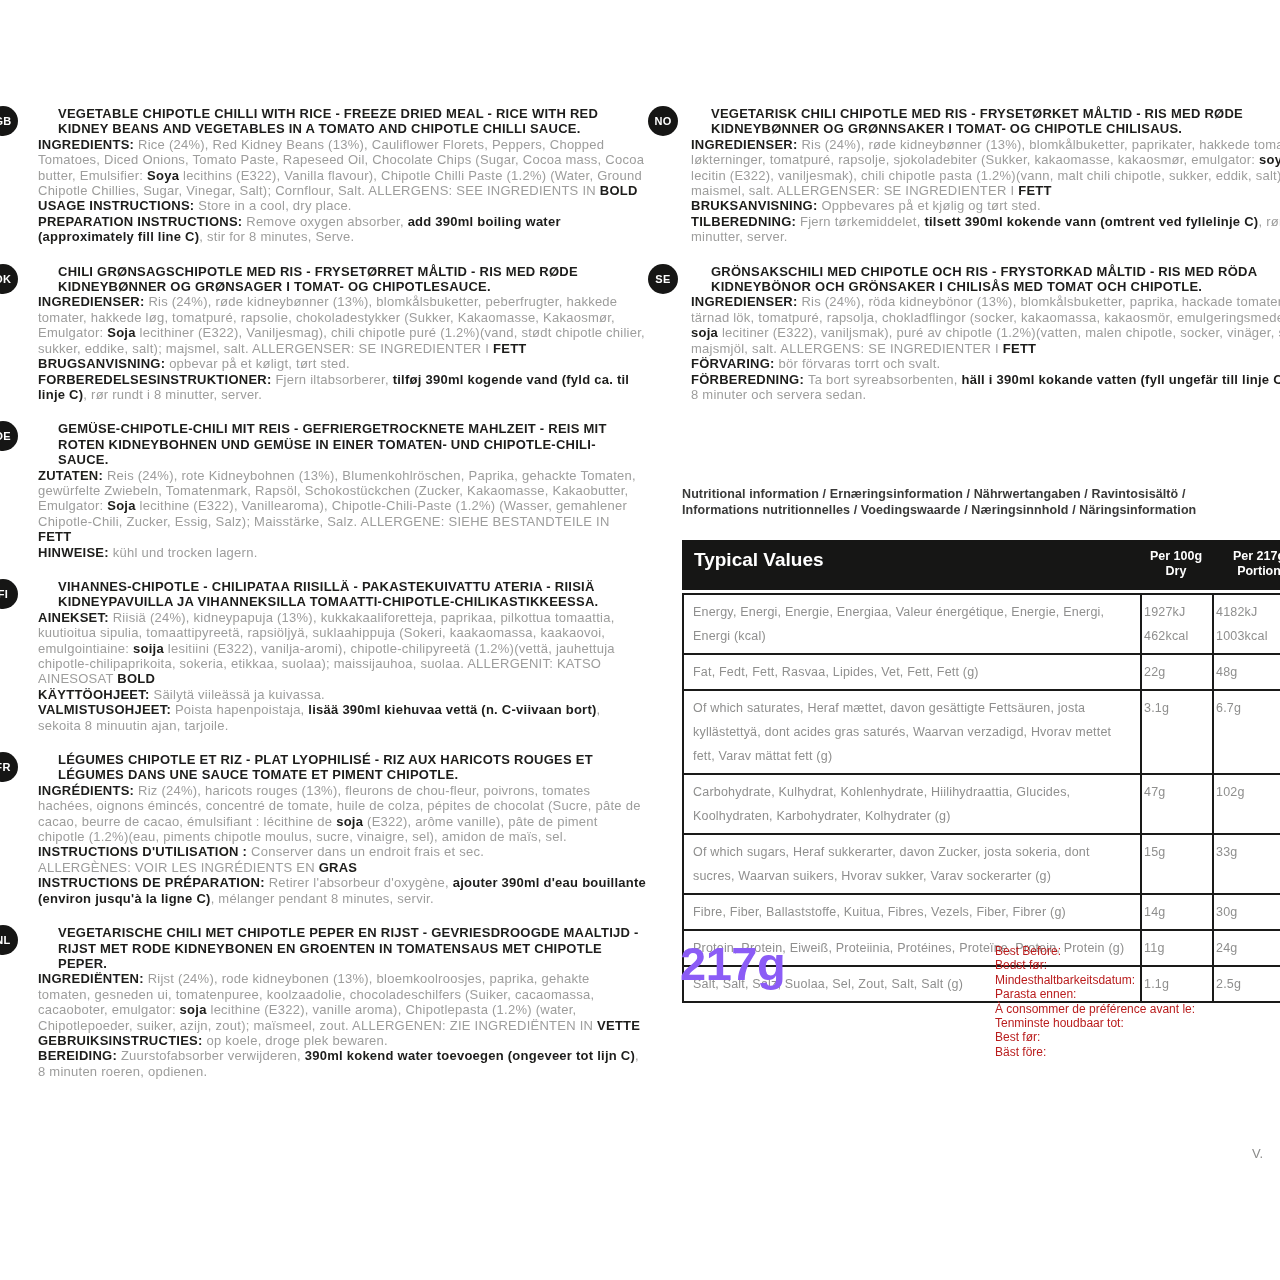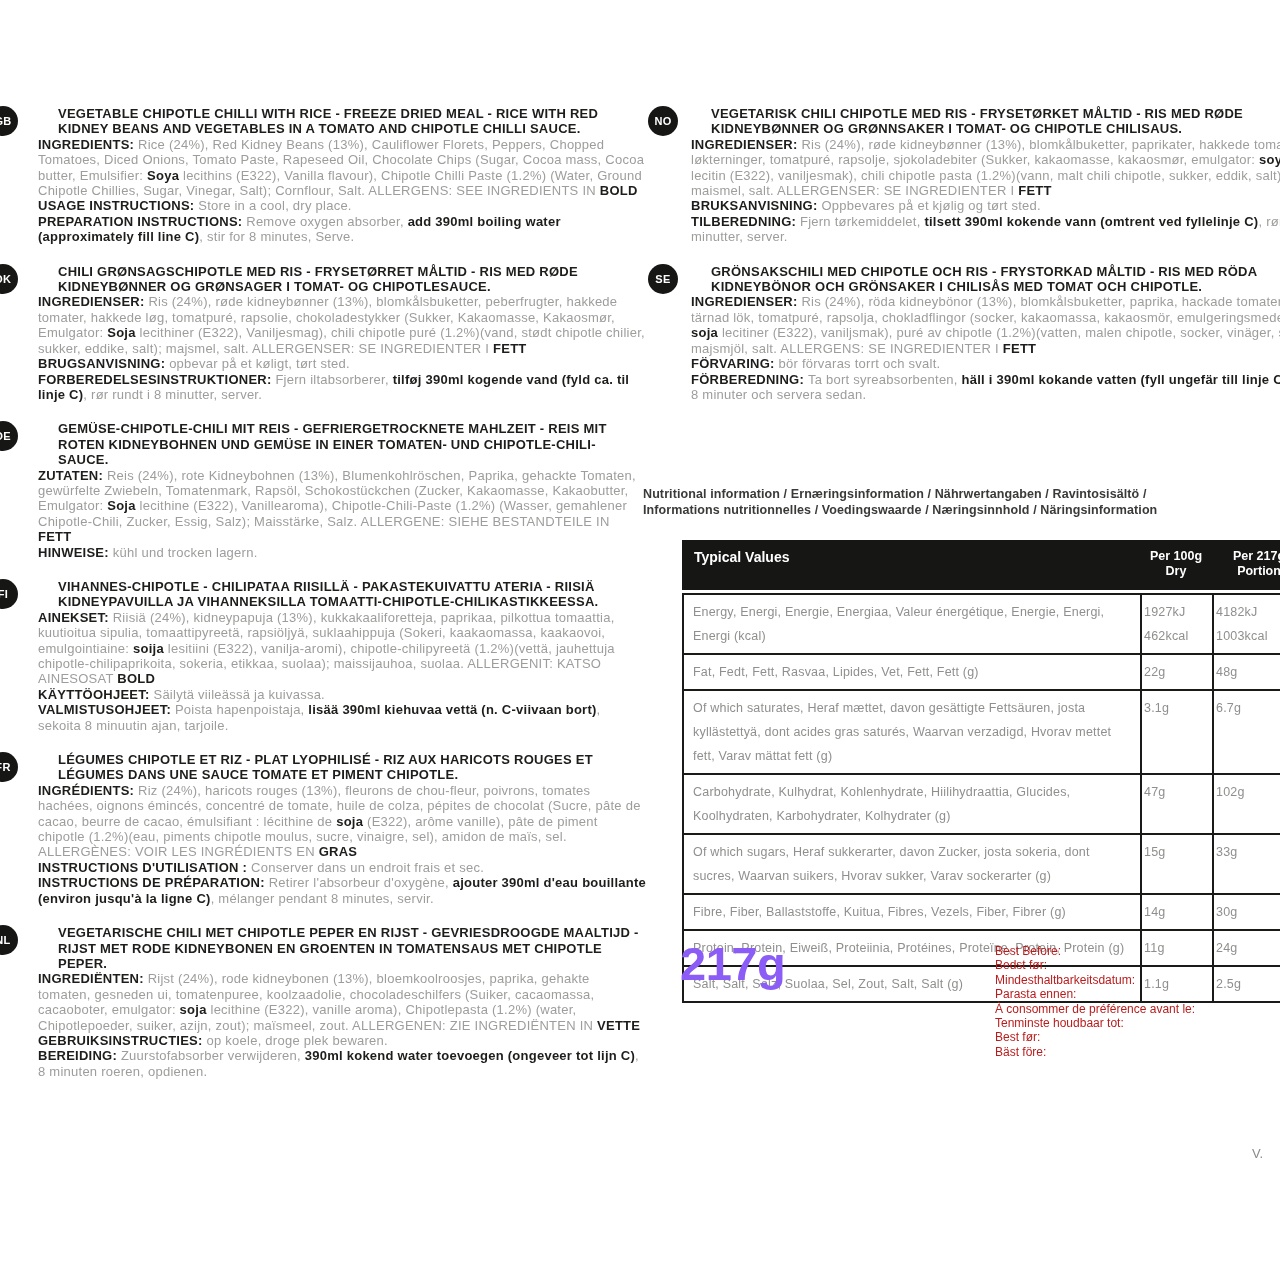--- a/index.html
+++ b/index.html
@@ -12,25 +12,25 @@
   .badge{flex:0 0 30px;width:30px;height:30px;border-radius:50%;background:#161615;color:#fff;
          font-size:11px;font-weight:700;display:flex;align-items:center;justify-content:center;
          letter-spacing:.3px;}
   #left-col .badge{margin-left:-12px;}
   .sec-body{margin-left:20px;font-size:13px;line-height:15.4px;letter-spacing:.25px;width:608px;}
   #right-col .sec-body{margin-left:13px;width:628px;}
   .sec-title{font-weight:700;color:#1d1d1b;margin-left:20px;}
   .sec-para{margin:0;}
   .seg-label,.seg-bold{font-weight:700;color:#1d1d1b;}
   .seg-plain{color:#9d9d9c;}
-  #nutrition-intro{position:absolute;left:643px;top:486px;width:572px;font-weight:700;
+  #nutrition-intro{position:absolute;left:682px;top:486px;width:572px;font-weight:700;
          color:#3a3a39;font-size:12.5px;line-height:16px;letter-spacing:.1px;}
   #nutrition-block{position:absolute;left:682px;top:540px;width:624px;}
   .nt-header{display:flex;background:#161615;color:#fff;font-weight:700;height:50px;box-sizing:border-box;}
-  .nt-header .h-label{width:458px;box-sizing:border-box;padding:9px 0 0 12px;font-size:14px;}
+  .nt-header .h-label{width:458px;box-sizing:border-box;padding:9px 0 0 12px;font-size:19px;}
   .nt-header .h-col{width:72px;box-sizing:border-box;text-align:center;font-size:12.5px;
          line-height:15px;padding-top:9px;white-space:pre-line;}
   .nt-header .h-col.last{width:94px;}
   #nutrition-table{border-collapse:collapse;table-layout:fixed;width:624px;margin-top:3px;}
   #nutrition-table td{border:2px solid #1a1a19;font-size:12.5px;color:#8f8f8e;
          padding:5px 9px;vertical-align:top;line-height:24px;letter-spacing:.2px;}
   #nutrition-table td.val{text-align:left;white-space:pre-line;padding:5px 2px;}
   #weight{position:absolute;left:680px;top:936px;font-size:47px;font-weight:700;
          color:#8b5cf6;letter-spacing:-.5px;}
   #best-before{position:absolute;left:995px;top:944px;font-size:12px;line-height:14.4px;color:#b91c1c;}
@@ -74,22 +74,22 @@
           <p class="sec-para"><span class="seg-label">AINEKSET: </span><span class="seg-plain">Riisiä (24%), kidneypapuja (13%), kukkakaaliforetteja, paprikaa, pilkottua tomaattia, kuutioitua sipulia, tomaattipyreetä, rapsiöljyä, suklaahippuja (Sokeri, kaakaomassa, kaakaovoi, emulgointiaine: </span><span class="seg-bold">soija</span><span class="seg-plain"> lesitiini (E322), vanilja-aromi), chipotle-chilipyreetä (1.2%)(vettä, jauhettuja chipotle-chilipaprikoita, sokeria, etikkaa, suolaa); maissijauhoa, suolaa. ALLERGENIT: KATSO AINESOSAT </span><span class="seg-bold">BOLD</span></p>
           <p class="sec-para"><span class="seg-label">KÄYTTÖOHJEET: </span><span class="seg-plain">Säilytä viileässä ja kuivassa.</span></p>
           <p class="sec-para"><span class="seg-label">VALMISTUSOHJEET: </span><span class="seg-plain">Poista hapenpoistaja, </span><span class="seg-bold">lisää 390ml kiehuvaa vettä (n. C-viivaan bort)</span><span class="seg-plain">, sekoita 8 minuutin ajan, tarjoile.</span></p>
         </div>
       </div>
       <div class="section">
         <div class="badge">FR</div>
         <div class="sec-body">
           <div class="sec-title">LÉGUMES CHIPOTLE ET RIZ - PLAT LYOPHILISÉ - RIZ AUX HARICOTS ROUGES ET LÉGUMES DANS UNE SAUCE TOMATE ET PIMENT CHIPOTLE.</div>
           <p class="sec-para"><span class="seg-label">INGRÉDIENTS: </span><span class="seg-plain">Riz (24%), haricots rouges (13%), fleurons de chou-fleur, poivrons, tomates hachées, oignons émincés, concentré de tomate, huile de colza, pépites de chocolat (Sucre, pâte de cacao, beurre de cacao, émulsifiant : lécithine de </span><span class="seg-bold">soja</span><span class="seg-plain"> (E322), arôme vanille), pâte de piment chipotle (1.2%)(eau, piments chipotle moulus, sucre, vinaigre, sel), amidon de maïs, sel.</span></p>
+          <p class="sec-para"><span class="seg-label">INSTRUCTIONS D'UTILISATION : </span><span class="seg-plain">Conserver dans un endroit frais et sec.</span></p>
           <p class="sec-para"><span class="seg-plain">ALLERGÈNES: VOIR LES INGRÉDIENTS EN </span><span class="seg-bold">GRAS</span></p>
-          <p class="sec-para"><span class="seg-label">INSTRUCTIONS D'UTILISATION : </span><span class="seg-plain">Conserver dans un endroit frais et sec.</span></p>
           <p class="sec-para"><span class="seg-label">INSTRUCTIONS DE PRÉPARATION: </span><span class="seg-plain">Retirer l'absorbeur d'oxygène, </span><span class="seg-bold">ajouter 390ml d'eau bouillante (environ jusqu'à la ligne C)</span><span class="seg-plain">, mélanger pendant 8 minutes, servir.</span></p>
         </div>
       </div>
       <div class="section">
         <div class="badge">NL</div>
         <div class="sec-body">
           <div class="sec-title">VEGETARISCHE CHILI MET CHIPOTLE PEPER EN RIJST - GEVRIESDROOGDE MAALTIJD - RIJST MET RODE KIDNEYBONEN EN GROENTEN IN TOMATENSAUS MET CHIPOTLE PEPER.</div>
           <p class="sec-para"><span class="seg-label">INGREDIËNTEN: </span><span class="seg-plain">Rijst (24%), rode kidneybonen (13%), bloemkoolroosjes, paprika, gehakte tomaten, gesneden ui, tomatenpuree, koolzaadolie, chocoladeschilfers (Suiker, cacaomassa, cacaoboter, emulgator: </span><span class="seg-bold">soja</span><span class="seg-plain"> lecithine (E322), vanille aroma), Chipotlepasta (1.2%) (water, Chipotlepoeder, suiker, azijn, zout); maïsmeel, zout. ALLERGENEN: ZIE INGREDIËNTEN IN </span><span class="seg-bold">VETTE</span></p>
           <p class="sec-para"><span class="seg-label">GEBRUIKSINSTRUCTIES: </span><span class="seg-plain">op koele, droge plek bewaren.</span></p>
           <p class="sec-para"><span class="seg-label">BEREIDING: </span><span class="seg-plain">Zuurstofabsorber verwijderen, </span><span class="seg-bold">390ml kokend water toevoegen (ongeveer tot lijn C)</span><span class="seg-plain">, 8 minuten roeren, opdienen.</span></p>

